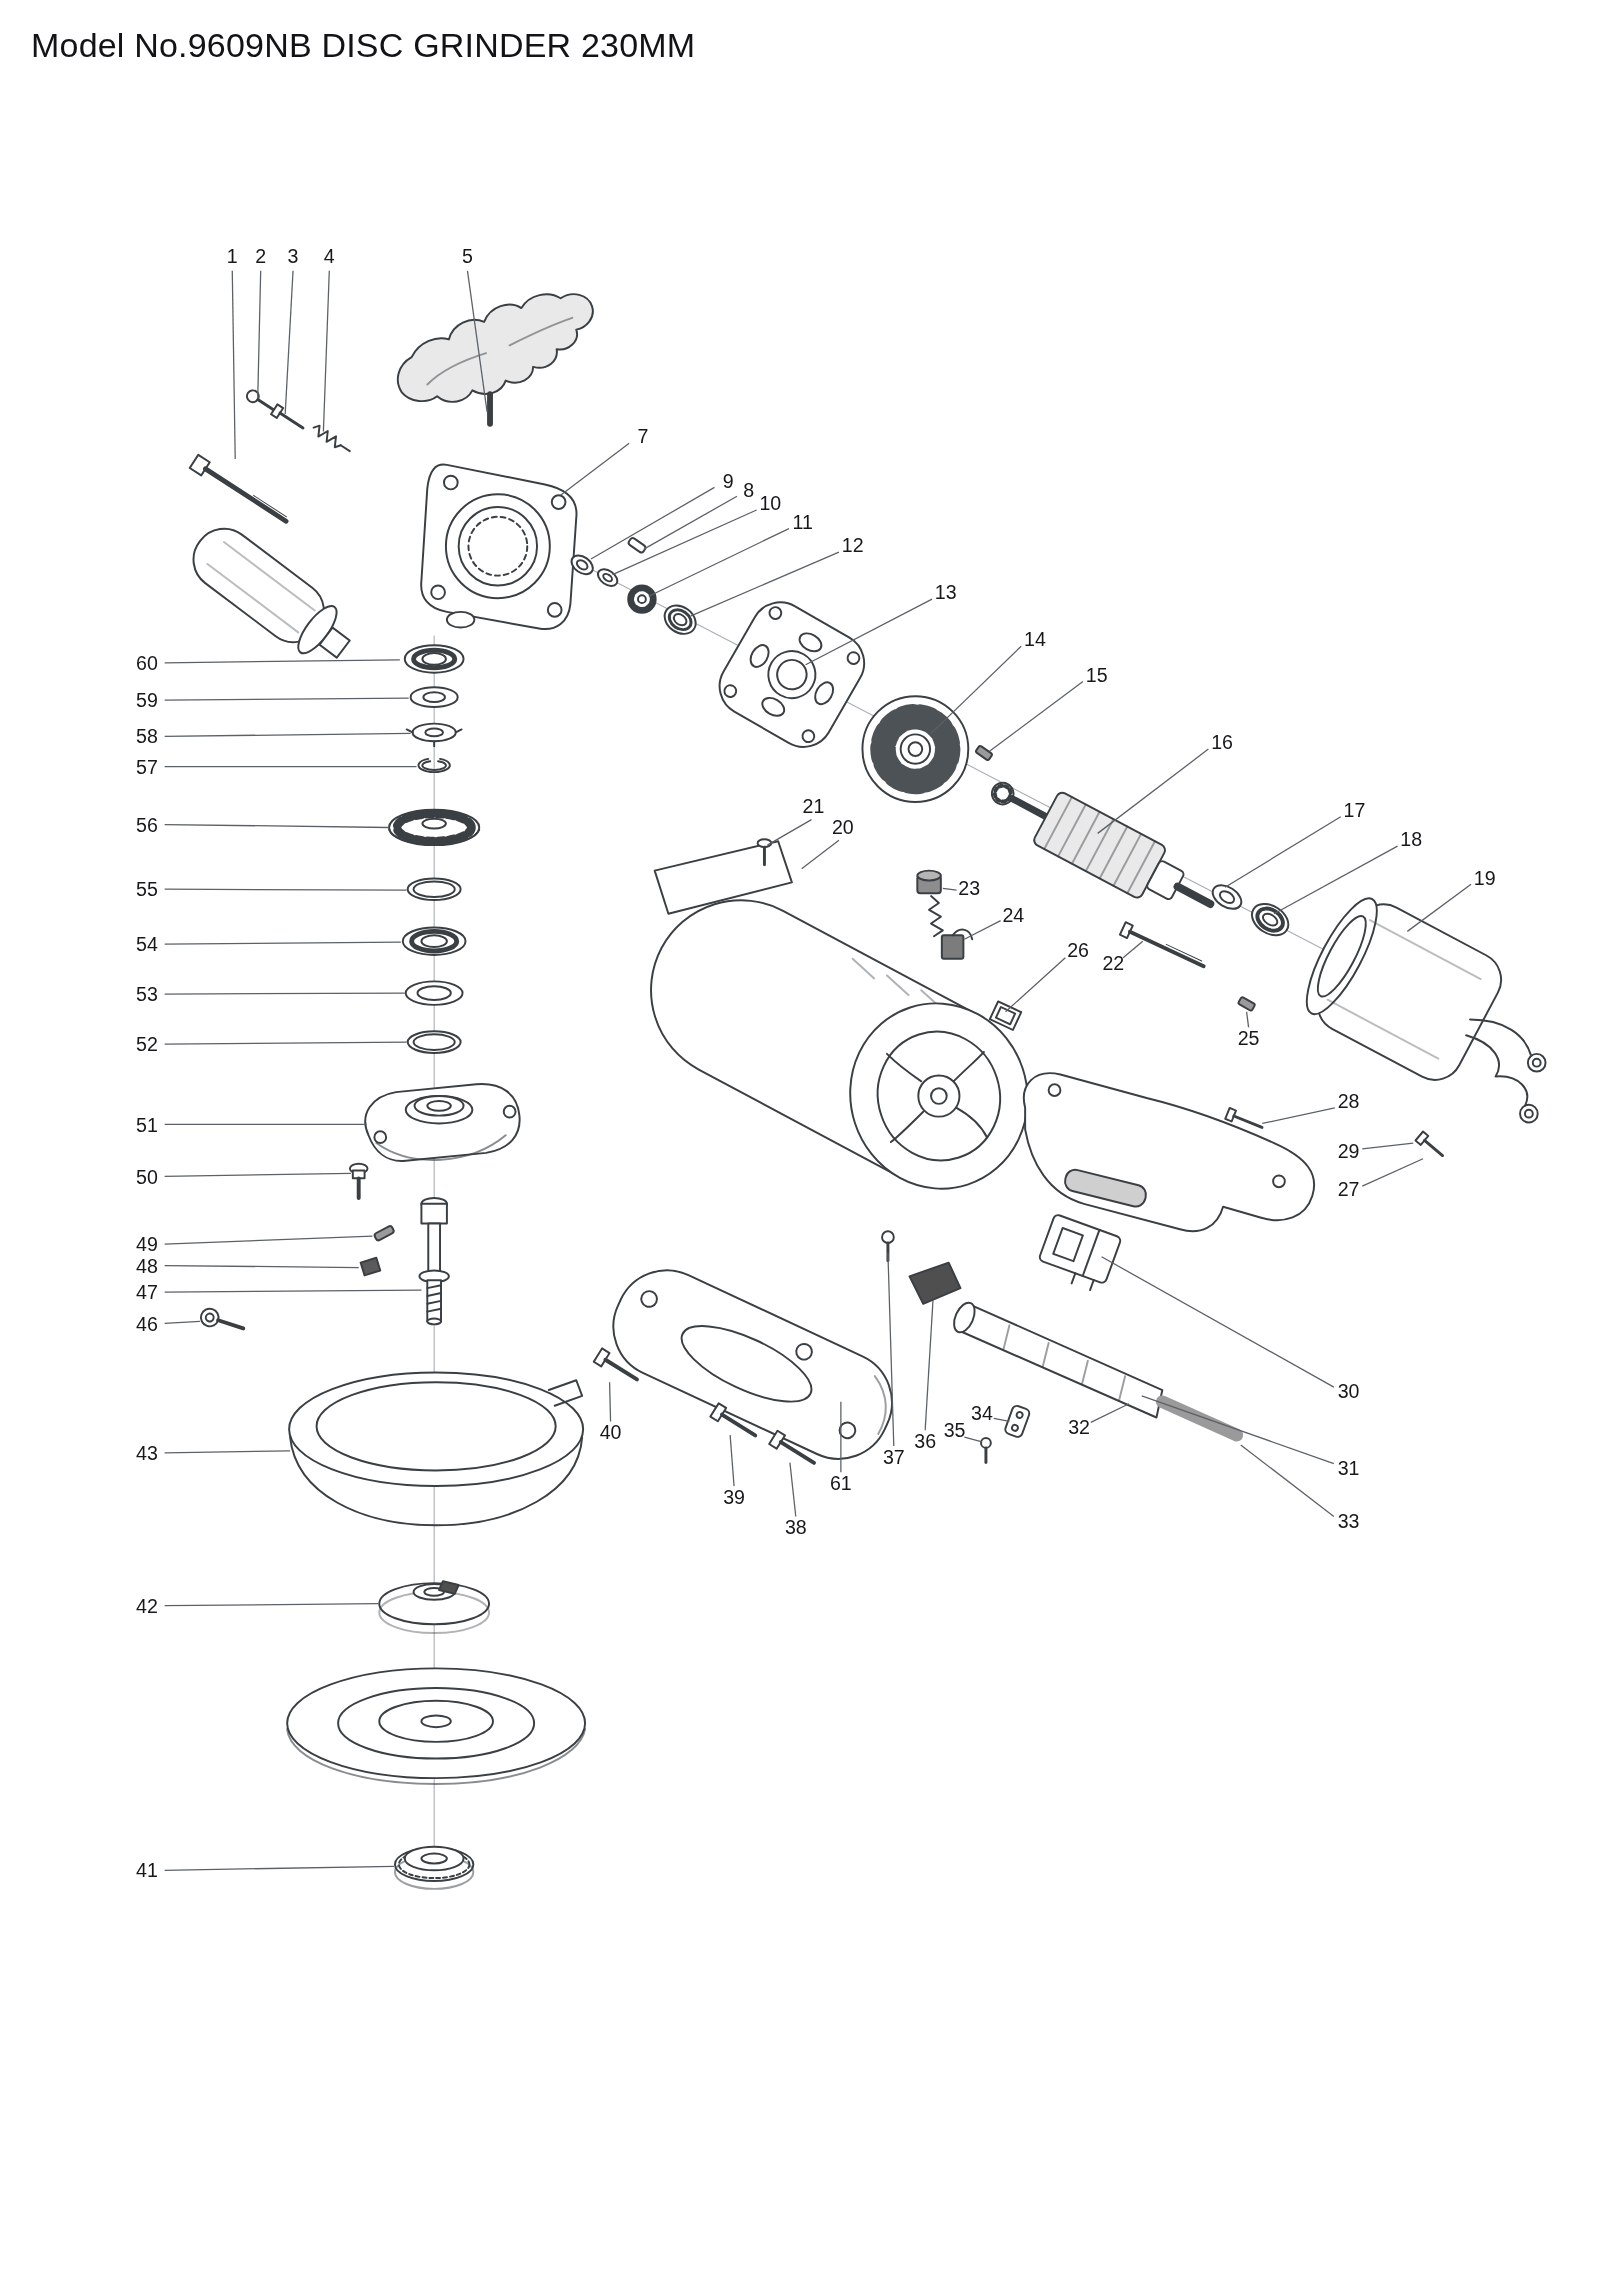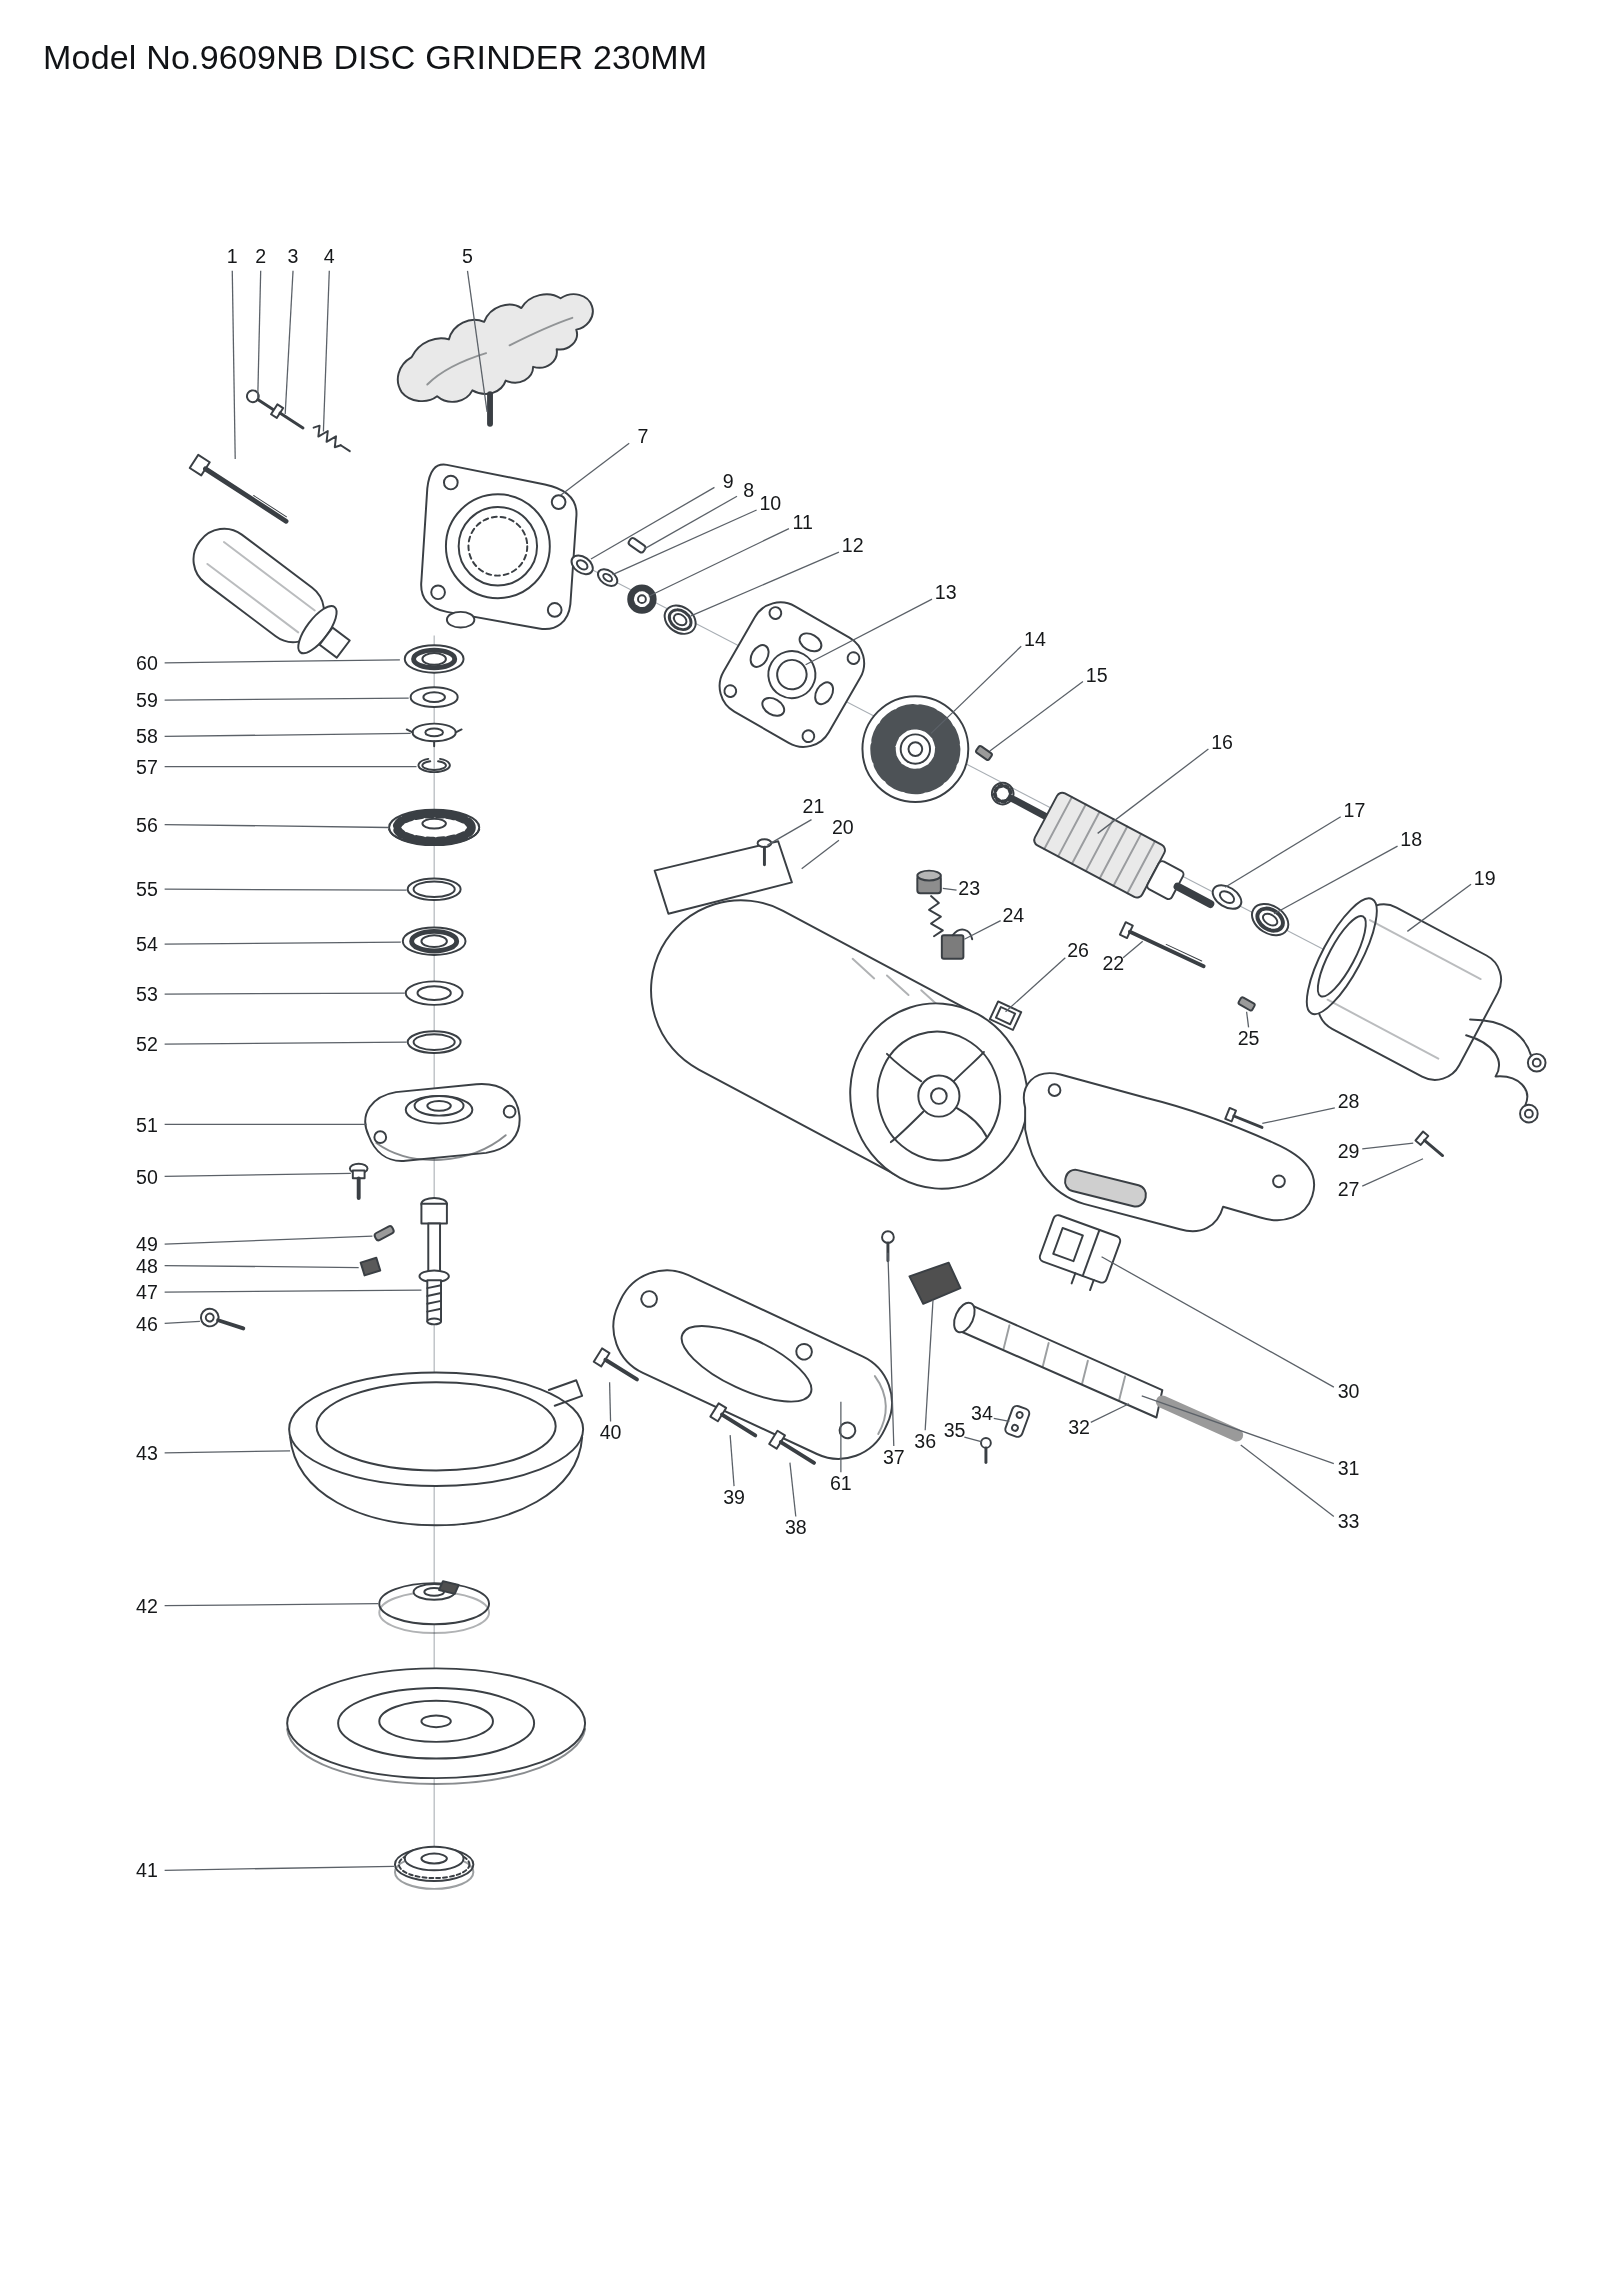--- a/index.html
+++ b/index.html
@@ -4,21 +4,21 @@
 <style>
   * { box-sizing: border-box; }
   html, body { margin: 0; padding: 0; }
   body {
     width: 1621px; height: 2293px;
     background: #ffffff; position: relative;
     font-family: "Liberation Sans", sans-serif;
     overflow: hidden;
   }
   #page-title {
-    position: absolute; left: 31px; top: 25.5px; margin: 12px;
+    position: absolute; left: 31px; top: 25.5px; margin: 0;
     font-size: 34px; font-weight: 500; color: #111316; letter-spacing: 0.2px;
   }
   #diagram-svg { position: absolute; left: 0; top: 0; }
   .axis { stroke: #a8aeb4; stroke-width: 1.1; }
   #drawing {
     stroke: #3a3f44; stroke-width: 2; fill: none;
     stroke-linecap: round; stroke-linejoin: round;
   }
   #drawing .wfill { fill: #ffffff; }
   #drawing .gray  { fill: #e9e9e9; }

